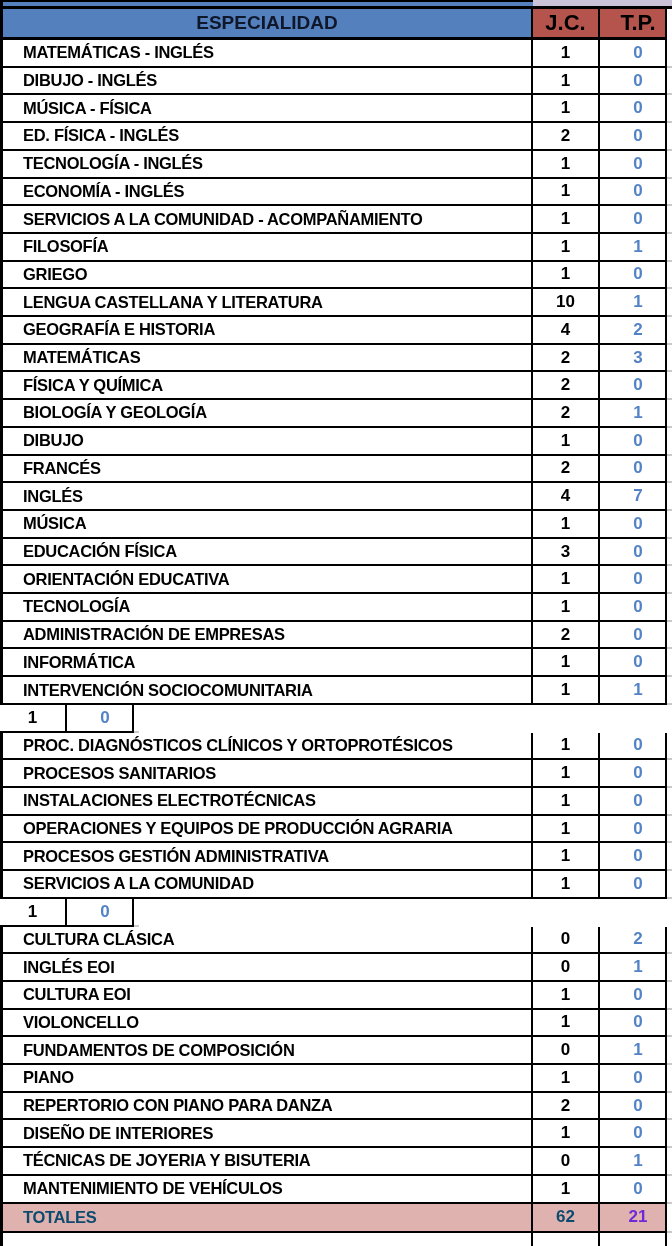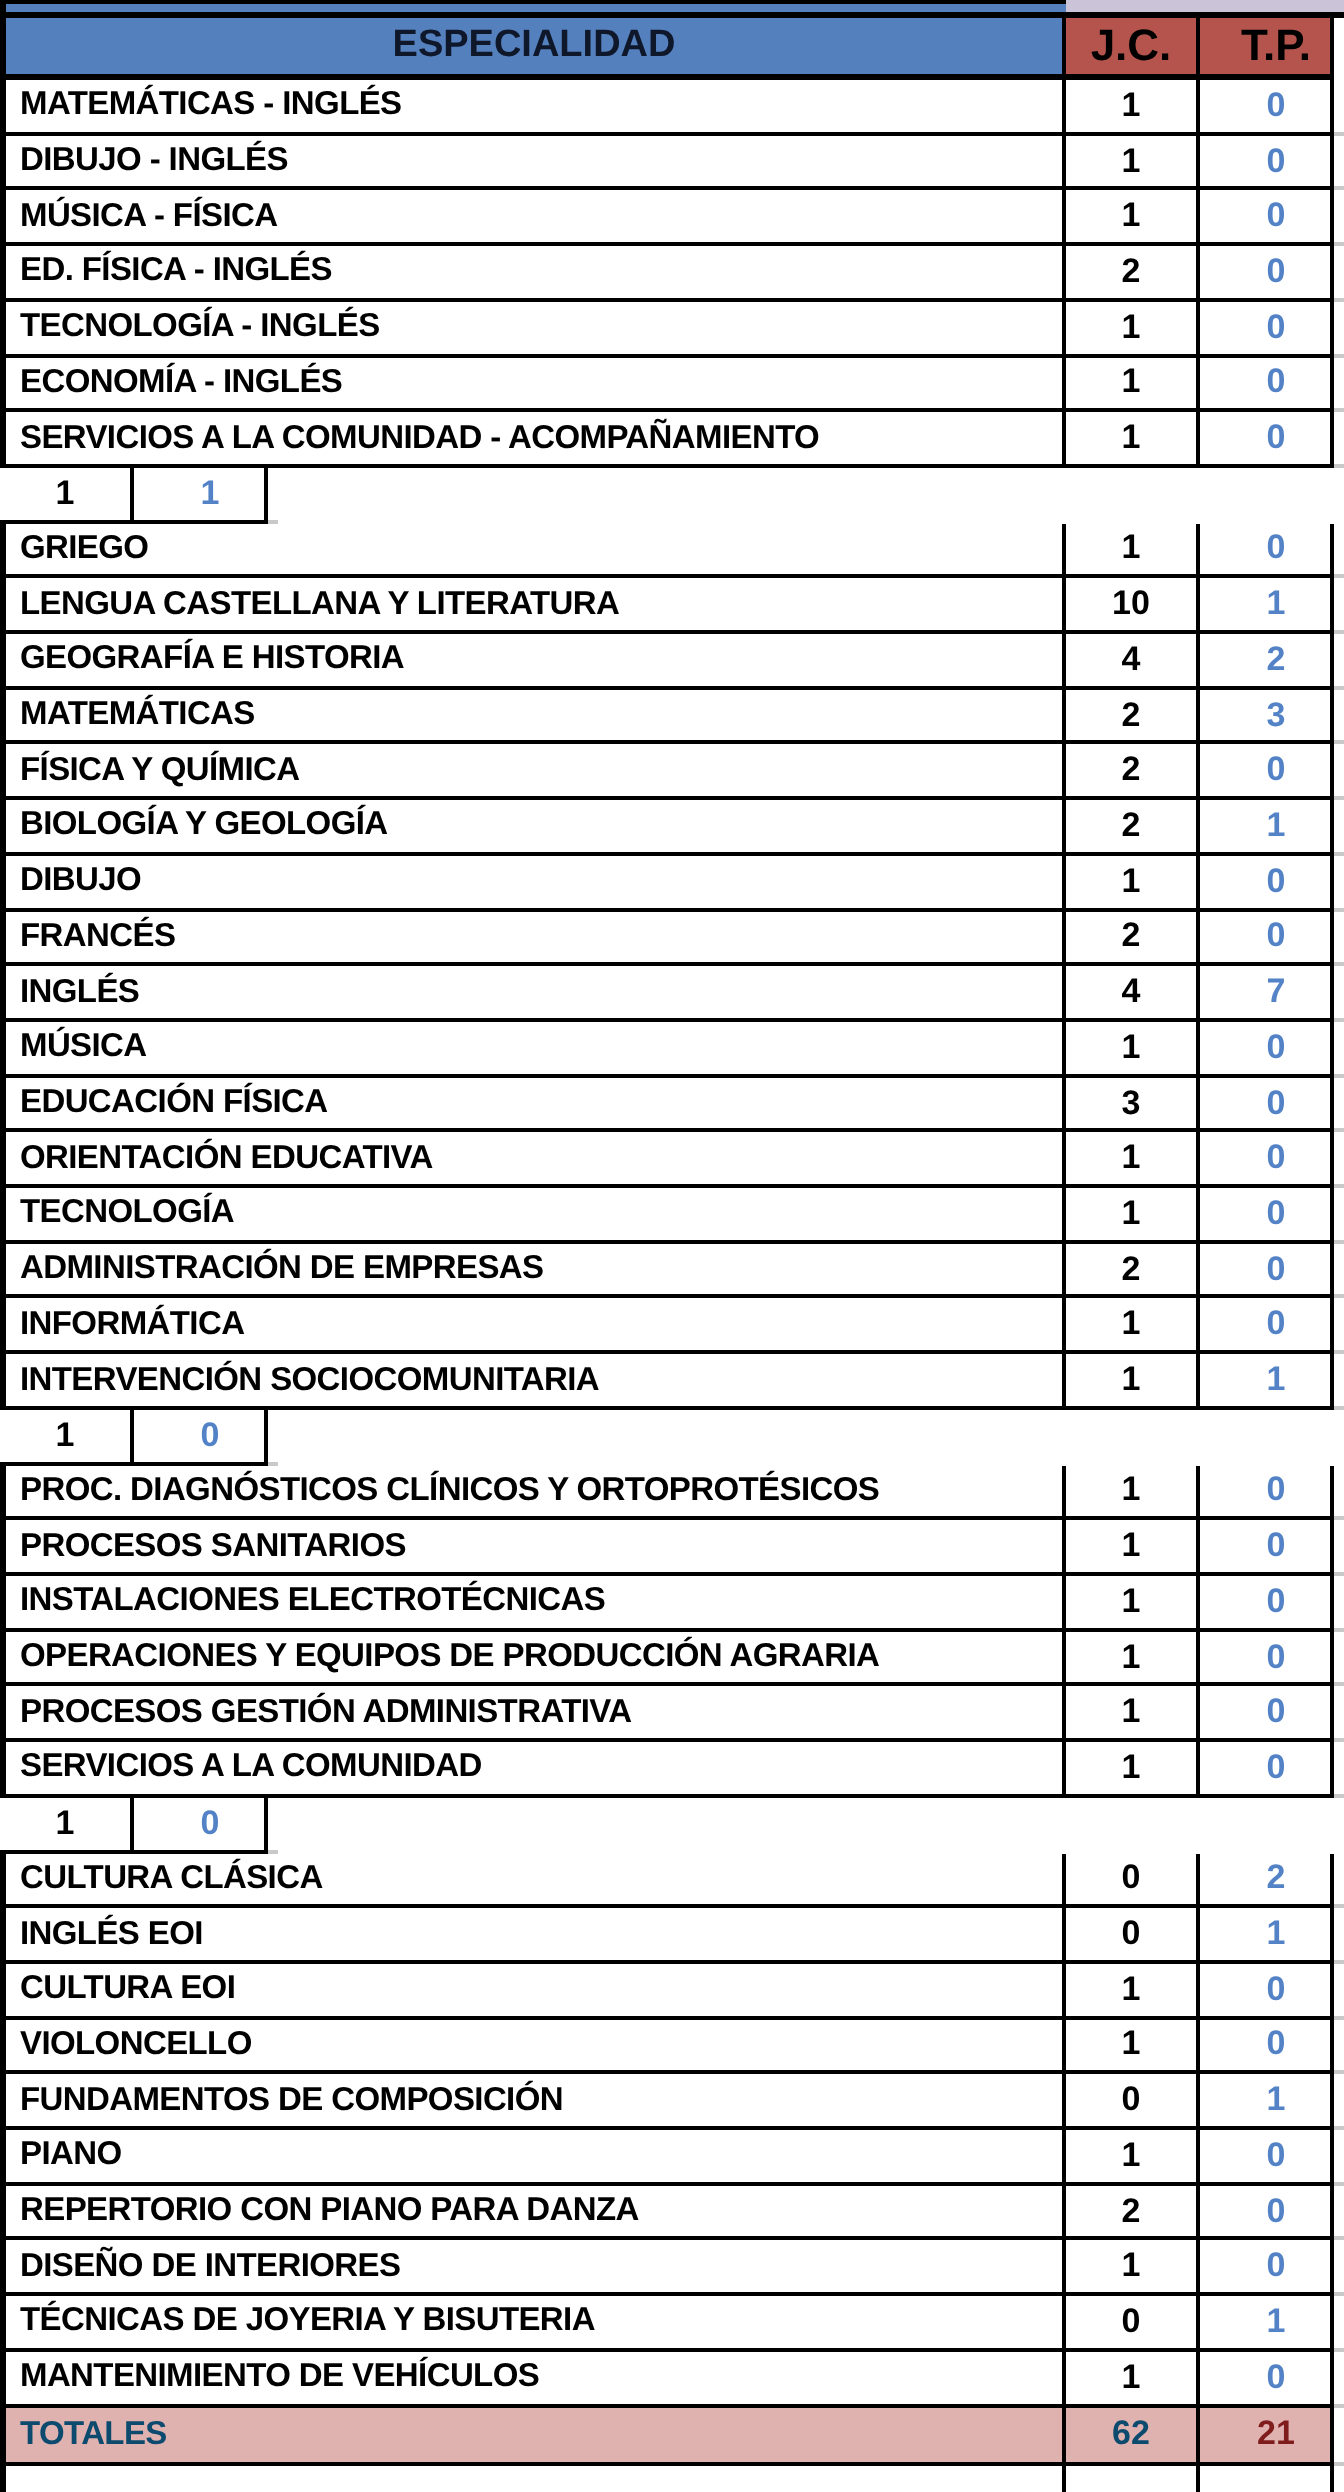--- a/index.html
+++ b/index.html
@@ -38,21 +38,21 @@
     display: flex;
     align-items: center;
     border-bottom: 2px solid #000;
     overflow: hidden;
     white-space: nowrap;
   }
   .c-name {
     width: 533px;
     border-left: 3px solid #000;
     border-right: 2px solid #000;
-    padding-left: 7px;
+    padding-left: 20px;
     font-weight: 700;
     font-size: 16.5px;
     letter-spacing: -0.3px;
     color: #000;
   }
   .c-jc, .c-tp {
     width: 67px;
     border-right: 2px solid #000;
     justify-content: center;
     font-weight: 700;
@@ -87,21 +87,21 @@
   .header-row .c-margin { border-bottom: none !important; background:#fff; }
 
   
   .totals-row { height: 29px; }
   .totals-row .c-name,
   .totals-row .c-jc,
   .totals-row .c-tp {
     background: var(--totals-pink);
     color: #0c4a6e;
   }
-  .totals-row .c-tp { color: #7f1d1d; }
+  .totals-row .c-tp { color: #6d28d9; }
 
   
   .bottom-row { height: 13.3px; }
   .bottom-row > div { border-bottom: none; }
   .bottom-row .c-margin { border-bottom: none !important; }
 </style>
 </head>
 <body>
 
 <div class="sheet">
@@ -162,20 +162,21 @@
   </div>
 
   <div class="row">
     <div class="c-name">SERVICIOS A LA COMUNIDAD - ACOMPAÑAMIENTO</div>
     <div class="c-jc">1</div>
     <div class="c-tp">0</div>
     <div class="c-margin"></div>
   </div>
 
   <div class="row">
+    <div class="c-name">FILOSOFÍA</div>
     <div class="c-jc">1</div>
     <div class="c-tp">1</div>
     <div class="c-margin"></div>
   </div>
 
   <div class="row">
     <div class="c-name">GRIEGO</div>
     <div class="c-jc">1</div>
     <div class="c-tp">0</div>
     <div class="c-margin"></div>

